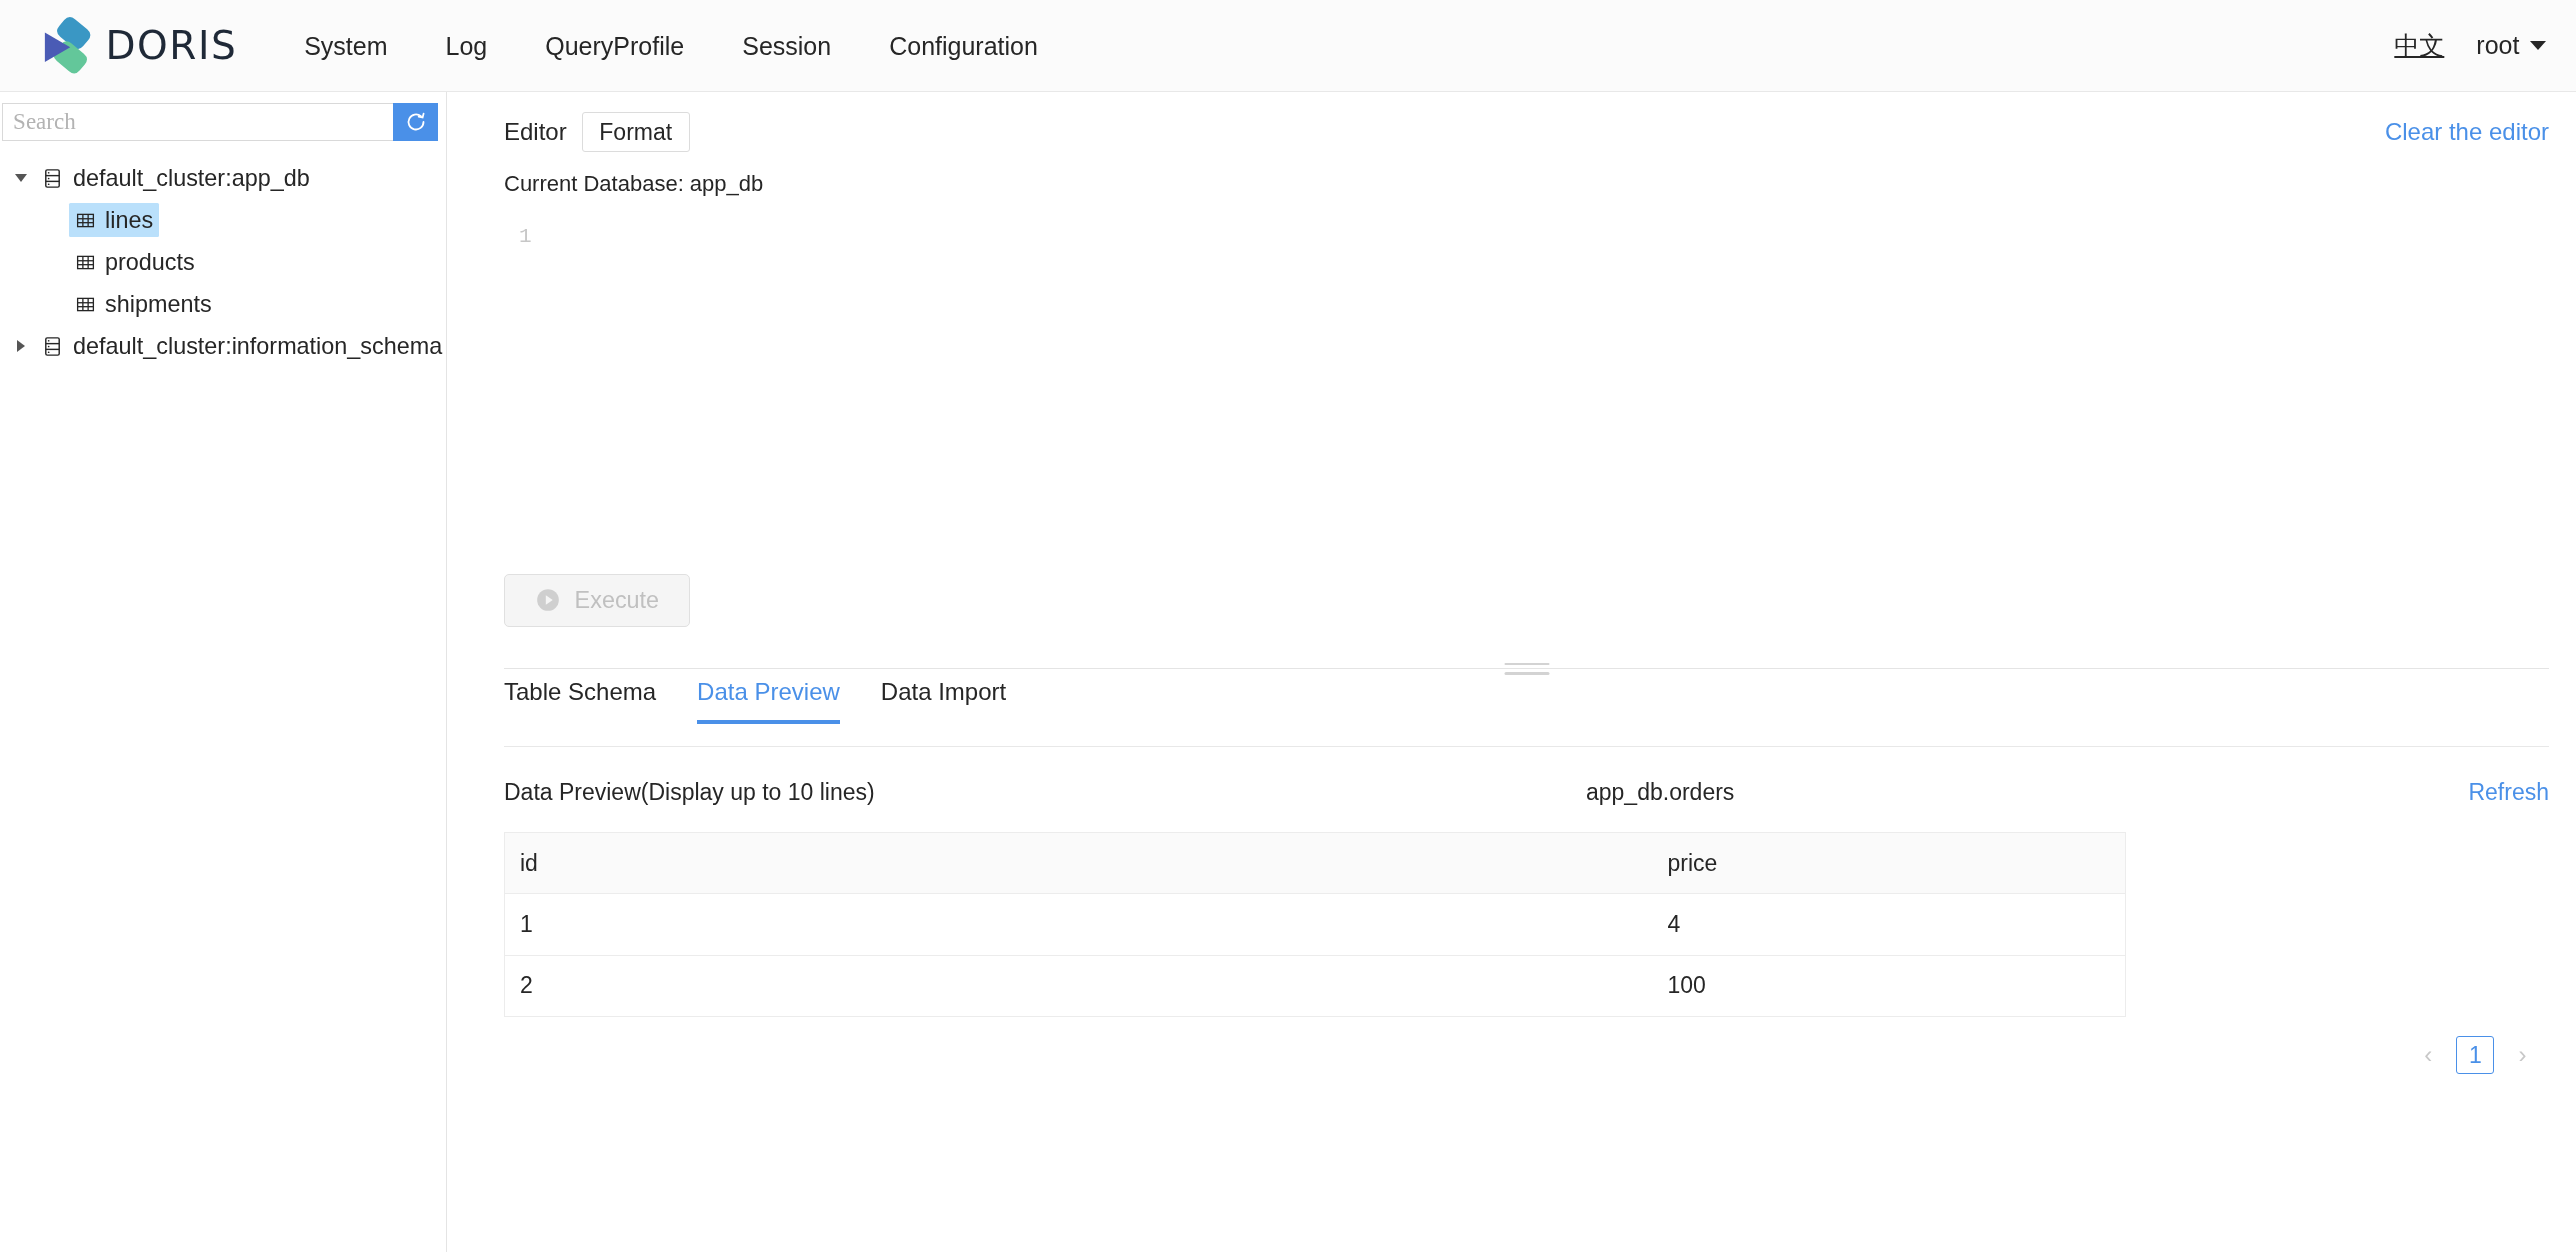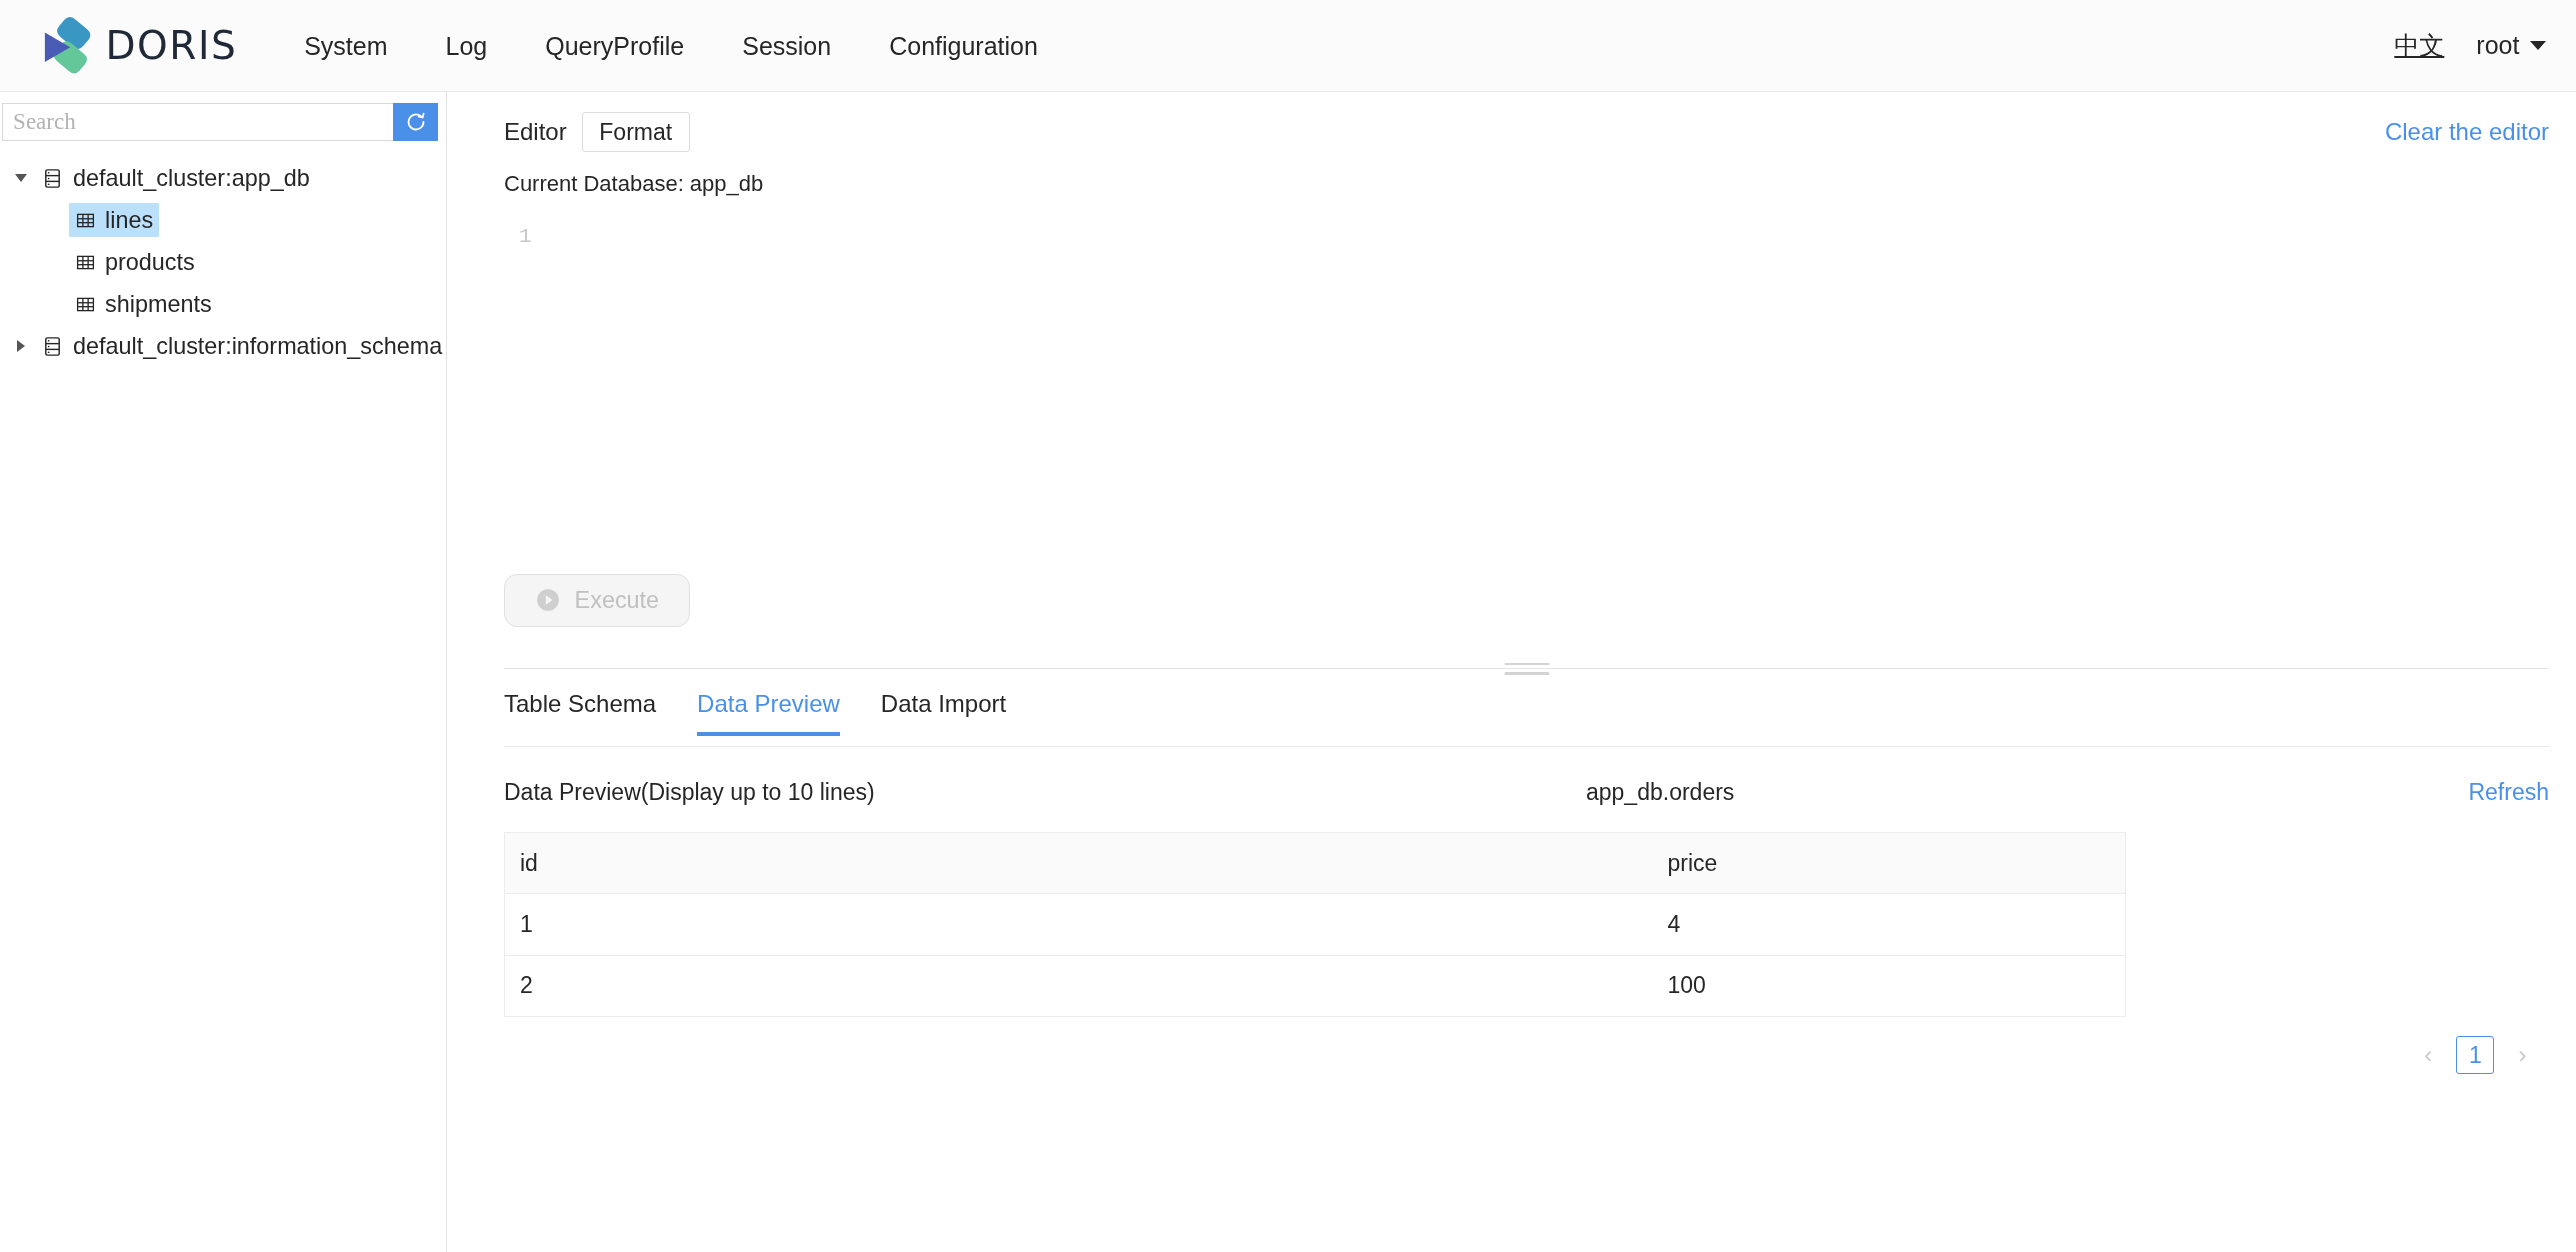--- a/index.html
+++ b/index.html
@@ -189,21 +189,21 @@
     color: #c7c7c7;
     font-family: "Liberation Mono", monospace;
   }
   .execute-row { margin-top: 6px; }
   .execute-btn {
     display: inline-flex;
     align-items: center;
     gap: 13.6px;
     background: #f5f5f5;
     border: 0.8px solid #e0e0e0;
-    border-radius: 13px;
+    border-radius: 5px;
     padding: 12px 30px;
     font-size: 23.4px;
     color: #c0c0c0;
     cursor: not-allowed;
     font-family: "Liberation Sans", sans-serif;
     justify-content: flex-end;
   }
   .play-icon { display: block; }
 
   .splitter {
@@ -222,21 +222,21 @@
     flex-direction: column;
     justify-content: space-between;
     cursor: row-resize;
   }
   .splitter-handle span {
     display: block; height: 2.3px; background: #d3d3d3; border-radius: 1.5px;
   }
 
   .tabs {
     display: flex;
-    align-items: center;
+    align-items: flex-start;
     gap: 41px;
     height: 69px;
     border-bottom: 0.8px solid #e8e8e8;
   }
   .tab {
     font-size: 24px;
     color: #262626;
     padding-bottom: 16.6px;
     cursor: pointer;
     position: relative;

